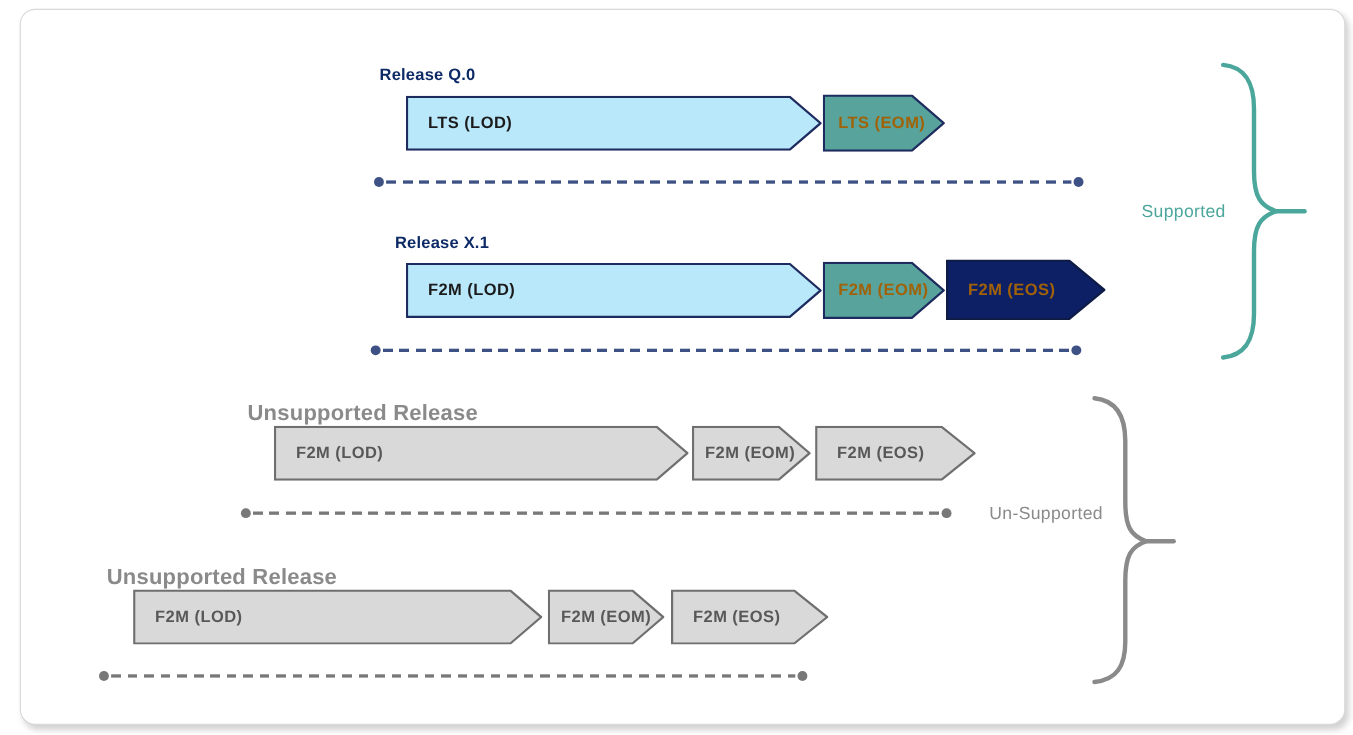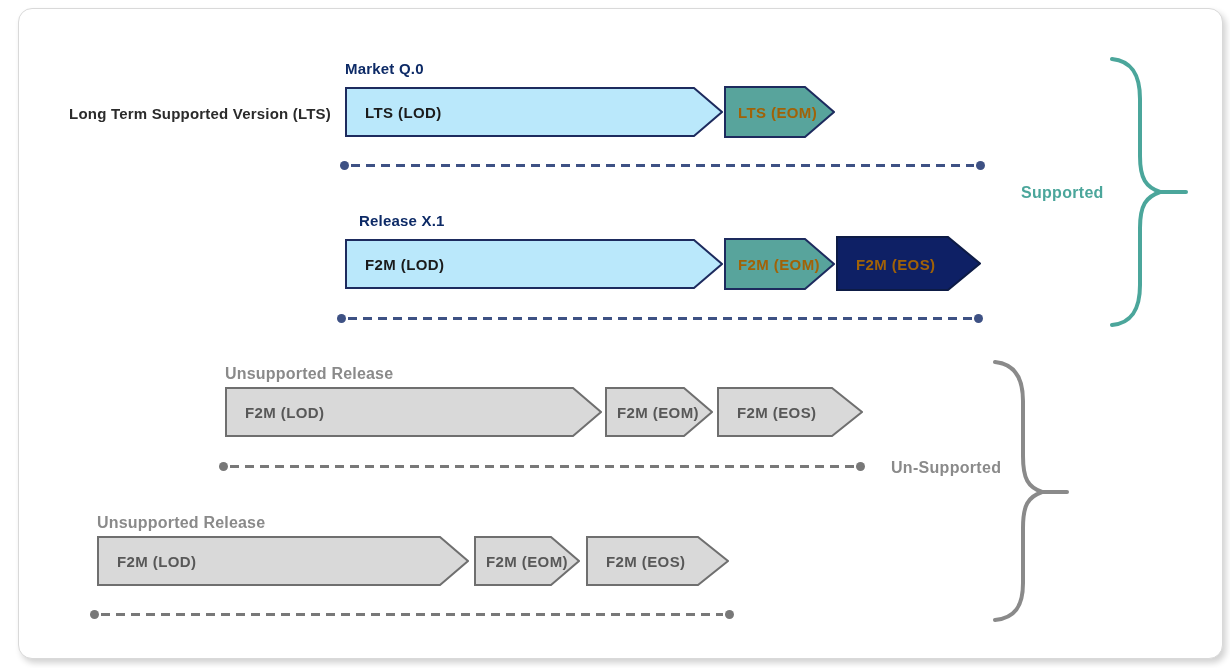--- a/index.html
+++ b/index.html
@@ -22,24 +22,24 @@
   .abs{position:absolute;}
   .row-label{
     position:absolute;text-align:right;font-weight:bold;font-size:15px;
     color:var(--labelText);letter-spacing:.2px;white-space:nowrap;
   }
   .release-label{
     position:absolute;font-weight:bold;font-size:15px;color:var(--navyLabel);
     letter-spacing:.2px;white-space:nowrap;
   }
   .gray-title{
-    position:absolute;font-weight:bold;font-size:16px;color:var(--unsupportedColor);
+    position:absolute;font-weight:bold;font-size:20px;color:var(--unsupportedColor);
     letter-spacing:.2px;white-space:nowrap;
   }
-  .arrow{position:absolute;}
+  .arrow{position:absolute;margin-left:24px;}
   .arrow svg{display:block;}
   .poly-lod{fill:var(--lodFill);stroke:var(--arrowBorder);stroke-width:2;}
   .poly-eom{fill:var(--eomFill);stroke:var(--arrowBorder);stroke-width:2;}
   .poly-eos{fill:var(--eosFill);stroke:var(--eosBorder);stroke-width:2;}
   .poly-gray{fill:var(--grayFill);stroke:var(--grayBorder);stroke-width:2;}
   .arrow-label{
     position:absolute;left:20px;top:50%;transform:translateY(-50%);
     font-weight:bold;font-size:15px;letter-spacing:.4px;white-space:nowrap;
   }
   .txt-dark{color:var(--darkText);}
@@ -49,34 +49,33 @@
   .dash-dot{width:9px;height:9px;border-radius:50%;flex:0 0 auto;}
   .dash-seg{flex:1;height:3px;margin:0 2px;}
   .dashline.navy .dash-dot{background:var(--dashNavy);}
   .dashline.navy .dash-seg{background:repeating-linear-gradient(90deg,var(--dashNavy) 0 9px,transparent 9px 15px);}
   .dashline.gray .dash-dot{background:var(--dashGray);}
   .dashline.gray .dash-seg{background:repeating-linear-gradient(90deg,var(--dashGray) 0 9px,transparent 9px 15px);}
   .brace path{fill:none;stroke-width:4;stroke-linecap:round;}
   .brace.teal path{stroke:var(--supportedColor);}
   .brace.grayb path{stroke:var(--unsupportedColor);}
   .brace-label{
-    position:absolute;font-weight:bold;font-size:16px;text-align:left;
+    position:absolute;font-weight:normal;font-size:16px;text-align:center;
     letter-spacing:.3px;white-space:nowrap;
   }
   .brace-label.teal{color:var(--supportedColor);}
   .brace-label.grayb{color:var(--unsupportedColor);}
 </style>
 </head>
 <body>
 
 <div class="page">
   <div class="card">
 
-    <div class="row-label" style="left:30px;top:96px;width:282px">Long Term Supported Version (LTS)</div>
-    <div class="release-label" style="left:326px;top:51px">Market Q.0</div>
+    <div class="release-label" style="left:326px;top:51px">Release Q.0</div>
 
     <div class="arrow" style="left:326px;top:78px">
       <svg width="378" height="50" viewBox="0 0 378 50">
         <polygon class="poly-lod" points="1,1 349,1 377,25 349,49 1,49"></polygon>
       </svg>
       <span class="arrow-label txt-dark">LTS (LOD)</span>
     </div>
     <div class="arrow" style="left:705px;top:77px">
       <svg width="111" height="52" viewBox="0 0 111 52">
         <polygon class="poly-eom" points="1,1 81,1 110,26 81,51 1,51"></polygon>

